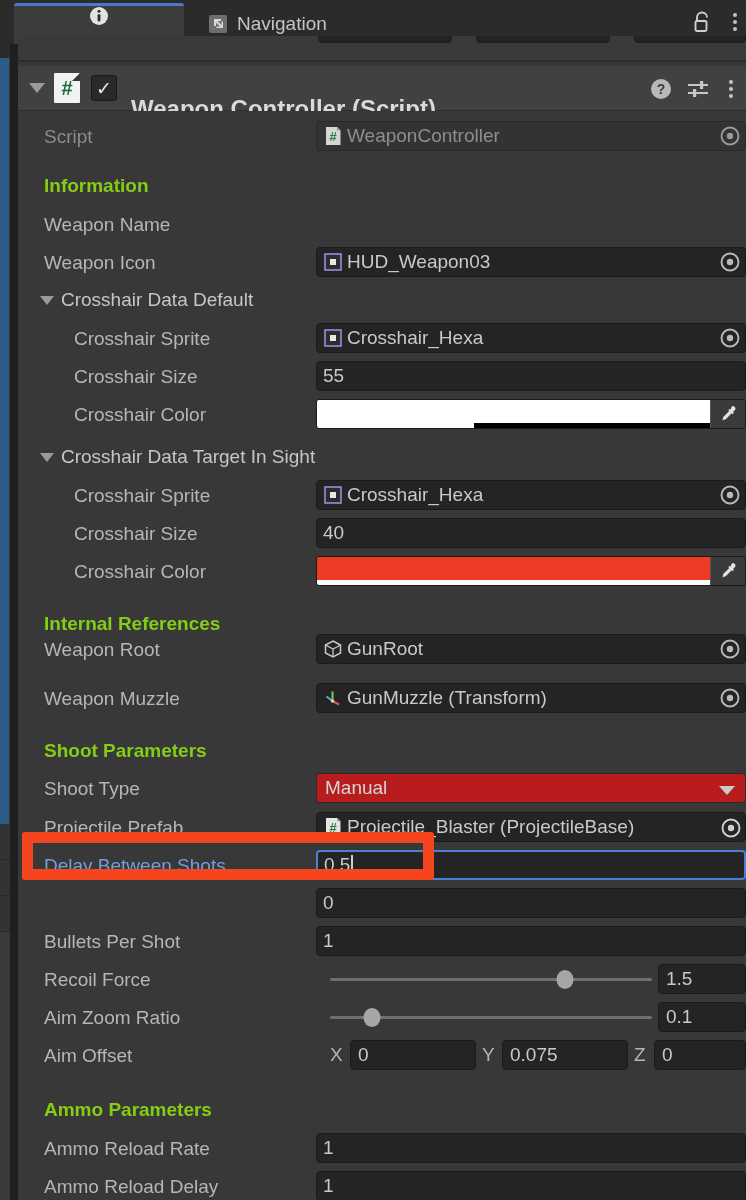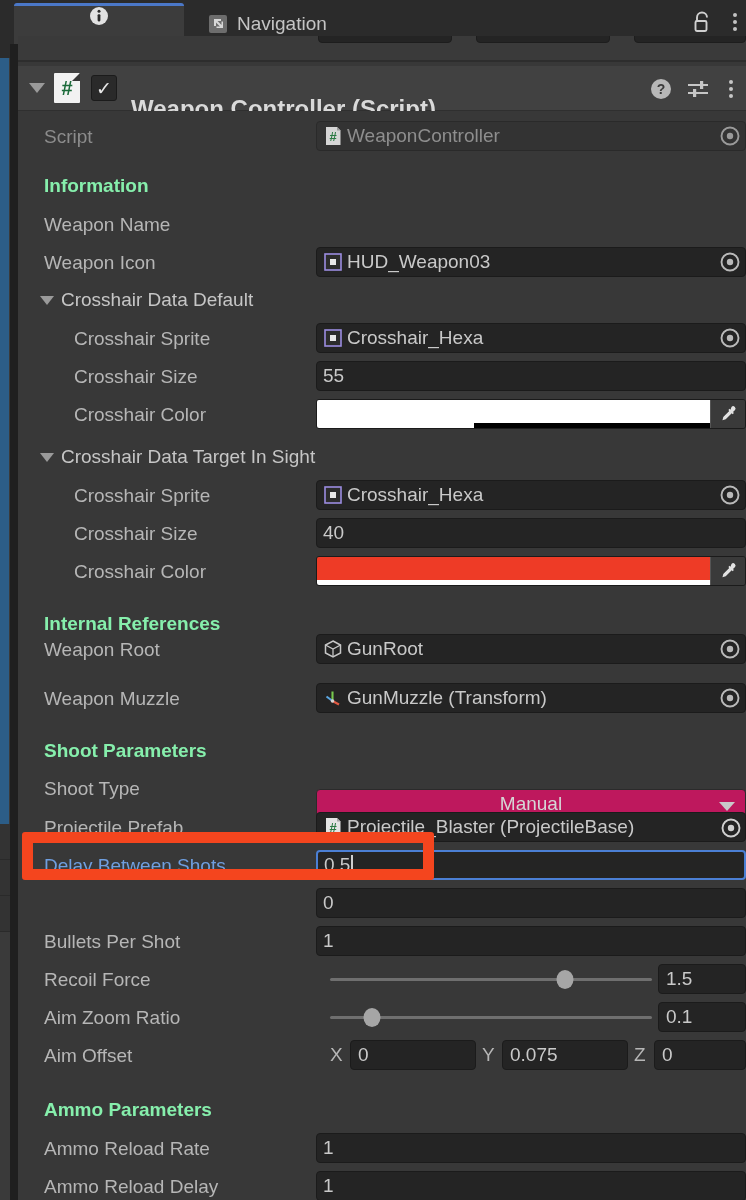--- a/index.html
+++ b/index.html
@@ -132,21 +132,21 @@
   .row { position: absolute; left: 0; width: 728px; height: 38px; }
   .row-label {
     position: absolute; left: 26px; top: 9px;
     font-size: 19px; color: #b6b6b6; white-space: nowrap;
   }
   .row-label.indent { left: 56px; }
   .row-label.dim    { color: #8c8c8c; }
   .row-label.hl     { color: #6f9fe0; }
   .section-head {
     position: absolute; left: 26px; top: 8px;
-    font-size: 19px; font-weight: bold; color: #86efac; white-space: nowrap;
+    font-size: 19px; font-weight: bold; color: #84cc16; white-space: nowrap;
   }
   .foldout-head {
     position: absolute; left: 22px; top: 8px;
     font-size: 19px; color: #c6c6c6; white-space: nowrap;
     display:flex; align-items:center; gap:7px;
   }
   .foldout-head .tri {
     width:0;height:0;
     border-left:7px solid transparent;border-right:7px solid transparent;
     border-top:9px solid #9a9a9a;
@@ -169,24 +169,24 @@
   .obj-pick {
     position: absolute; right: 2px; top: 2px; width: 26px; height: 24px;
     display:flex; align-items:center; justify-content:center;
   }
   .obj-pick-flat {
     position: absolute; right: 1px; top: 3px; width: 26px; height: 24px;
     display:flex; align-items:center; justify-content:center;
   }
 
   .dropdown {
-    position: absolute; left: 298px; top: 20px; width: 430px; height: 30px;
-    background: #be185d; border: 1px solid #2b2b2b; border-radius: 4px;
+    position: absolute; left: 298px; top: 4px; width: 430px; height: 30px;
+    background: #b91c1c; border: 1px solid #2b2b2b; border-radius: 4px;
     display: flex; align-items: center; padding: 0 8px;
-    font-size: 19px; color: #d6d6d6; justify-content: center;
+    font-size: 19px; color: #d6d6d6;
   }
   .dd-arrow {
     position:absolute; right: 10px; top: 12px;
     width:0;height:0;
     border-left:8px solid transparent;border-right:8px solid transparent;
     border-top:9px solid #c9c9c9;
   }
 
   
   .mini-ico { width: 20px; height: 20px; flex: 0 0 auto; margin-right: 4px; }

